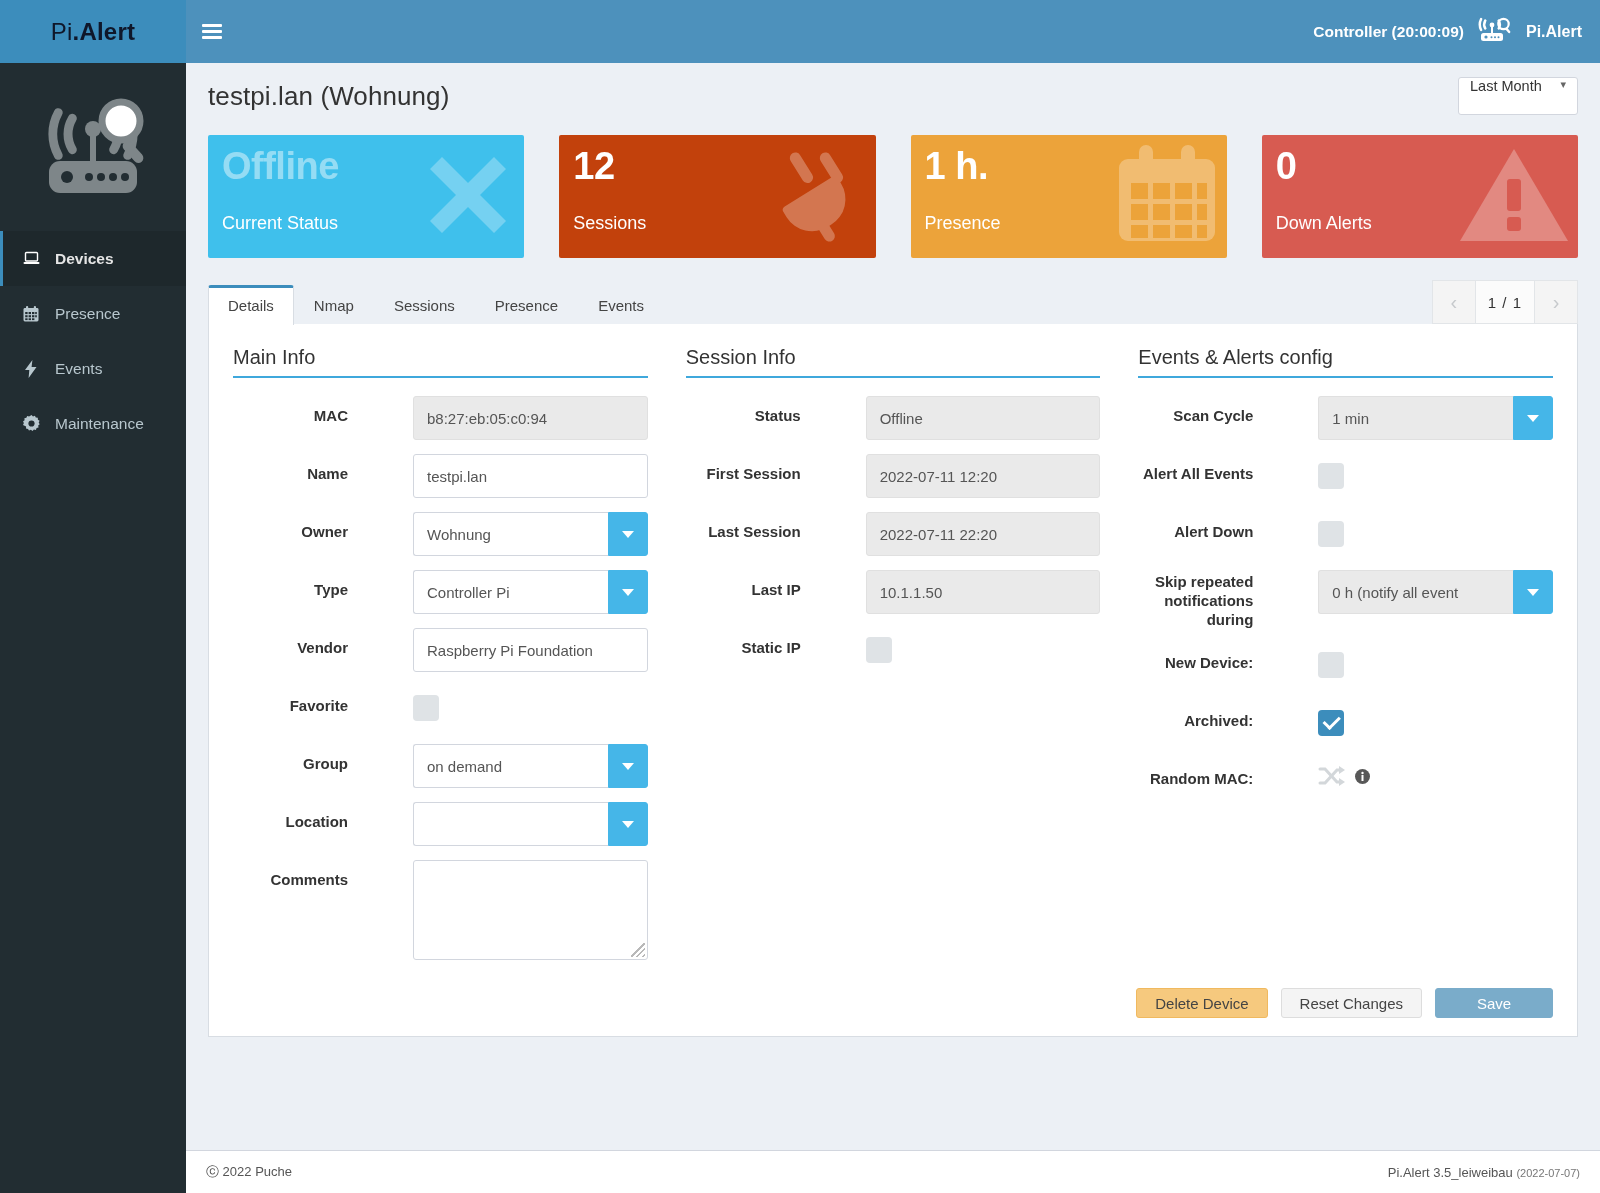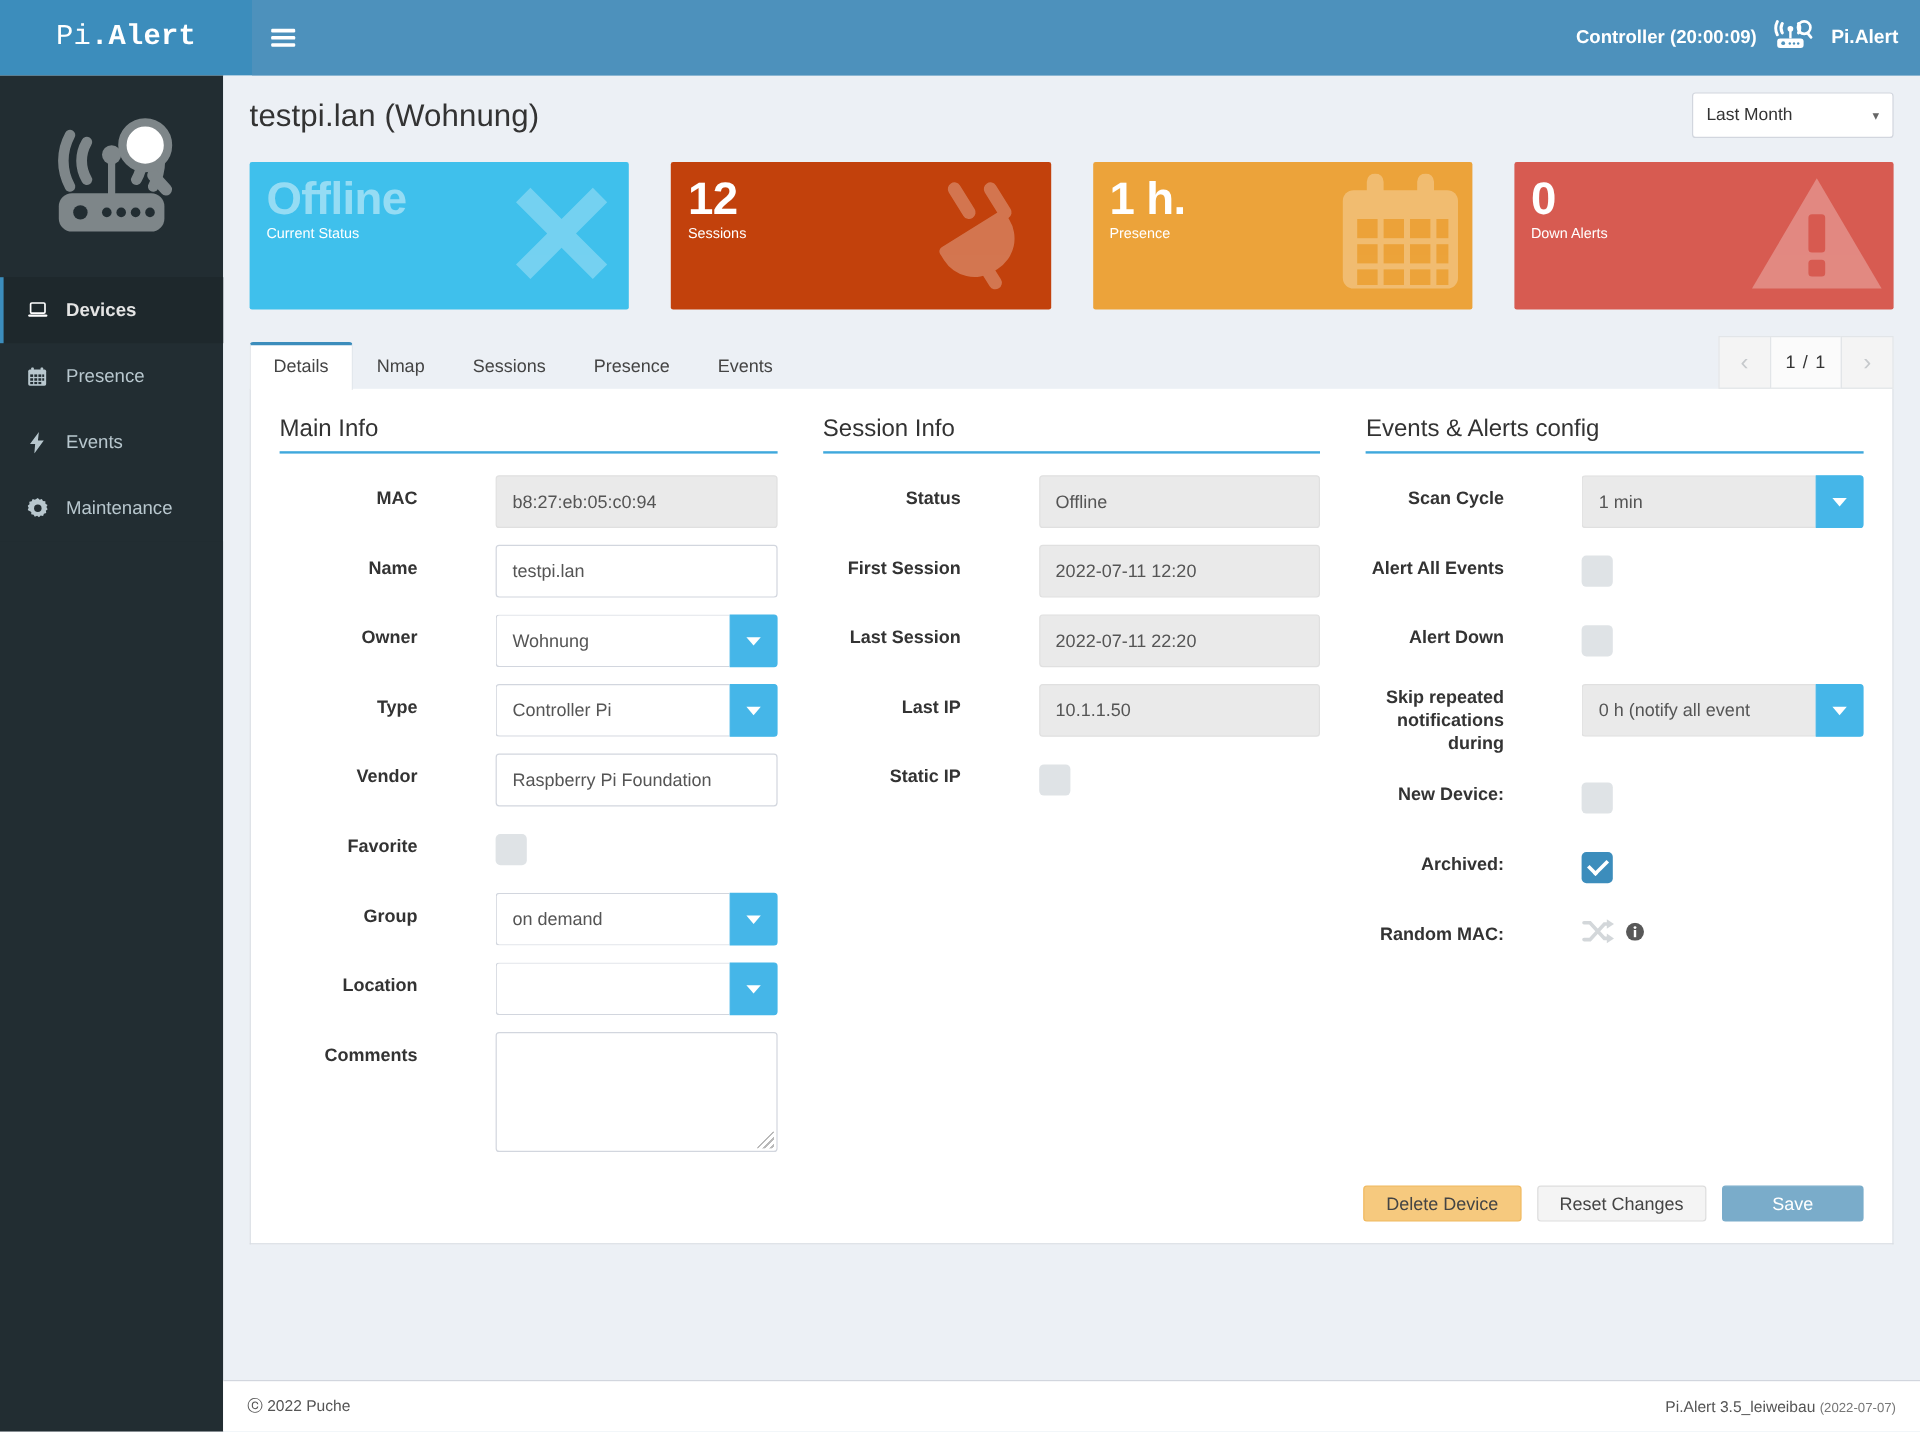--- a/index.html
+++ b/index.html
@@ -7,23 +7,23 @@
     width: 1600px; height: 1193px;
     font-family: "Liberation Sans", sans-serif;
     background: #ecf0f5;
     overflow: hidden;
   }
   .app { position: relative; width: 1600px; height: 1193px; display: flex; flex-direction: column; }
 
   
   .topbar { height: 63px; display: flex; flex-shrink: 0; }
   .logo-box {
-    width: 210px; height: 63px; background: #3c8dbc;
+    width: 186px; height: 63px; background: #3c8dbc;
     display: flex; align-items: center; justify-content: center;
-    color: #ffffff; font-size: 24px; letter-spacing: .2px; font-family: Liberation Mono, monospace;
+    color: #0f172a; font-size: 24px; letter-spacing: .2px;
   }
   .logo-box .lb { font-weight: 700; }
   .topbar-right {
     flex: 1; background: #4d91bc; display: flex; align-items: center;
     padding: 0 18px 0 0; position: relative;
   }
   .hamburger {
     width: 52px; height: 63px; display: flex; align-items: center; justify-content: center;
     cursor: pointer;
   }
@@ -58,35 +58,35 @@
   .side-item .s-ico { width: 20px; display: flex; justify-content: center; }
   .sidebar-fill { flex: 1; background: #222d32; }
 
   
   .content { flex: 1; display: flex; flex-direction: column; background: #ecf0f5; min-width: 0; }
   .content-inner { flex: 1; padding: 14px 22px 0 22px; min-height: 0; }
 
   .page-head { display: flex; align-items: flex-start; justify-content: space-between; }
   .page-title { font-size: 26px; color: #333; font-weight: 400; padding-top: 4px; letter-spacing: .1px; }
   .period-select {
-    width: 168px; height: 38px; background: #fff; border: 1px solid #d2d6de;
-    border-radius: 3px; display: flex; align-items: center; justify-content: space-between;
+    width: 120px; height: 38px; background: #fff; border: 1px solid #d2d6de;
+    border-radius: 3px; display: flex; justify-content: space-between;
     padding: 0 11px; font-size: 14.5px; color: #333; cursor: pointer;
   }
   .caret-sm { color: #666; font-size: 11px; }
 
   
   .stats { display: flex; gap: 35px; margin-top: 20px; }
   .stat {
     flex: 1; height: 123px; border-radius: 2px; position: relative;
     overflow: hidden; color: #fff; padding: 12px 14px;
   }
   .stat .big { font-size: 38px; font-weight: 700; line-height: 1.05; letter-spacing: -.5px; }
   .stat .big.muted { color: rgba(255,255,255,.45); }
-  .stat .small { font-size: 12px; }
+  .stat .small { font-size: 18px; margin-top: 26px; }
   .stat .bg-icon {
     position: absolute; right: 8px; top: 50%; transform: translateY(-50%);
     opacity: .28; pointer-events: none;
   }
   .stat.blue   { background: #3fc0ec; }
   .stat.green  { background: #c2410c; }
   .stat.orange { background: #eca33a; }
   .stat.red    { background: #d75b51; }
 
   

